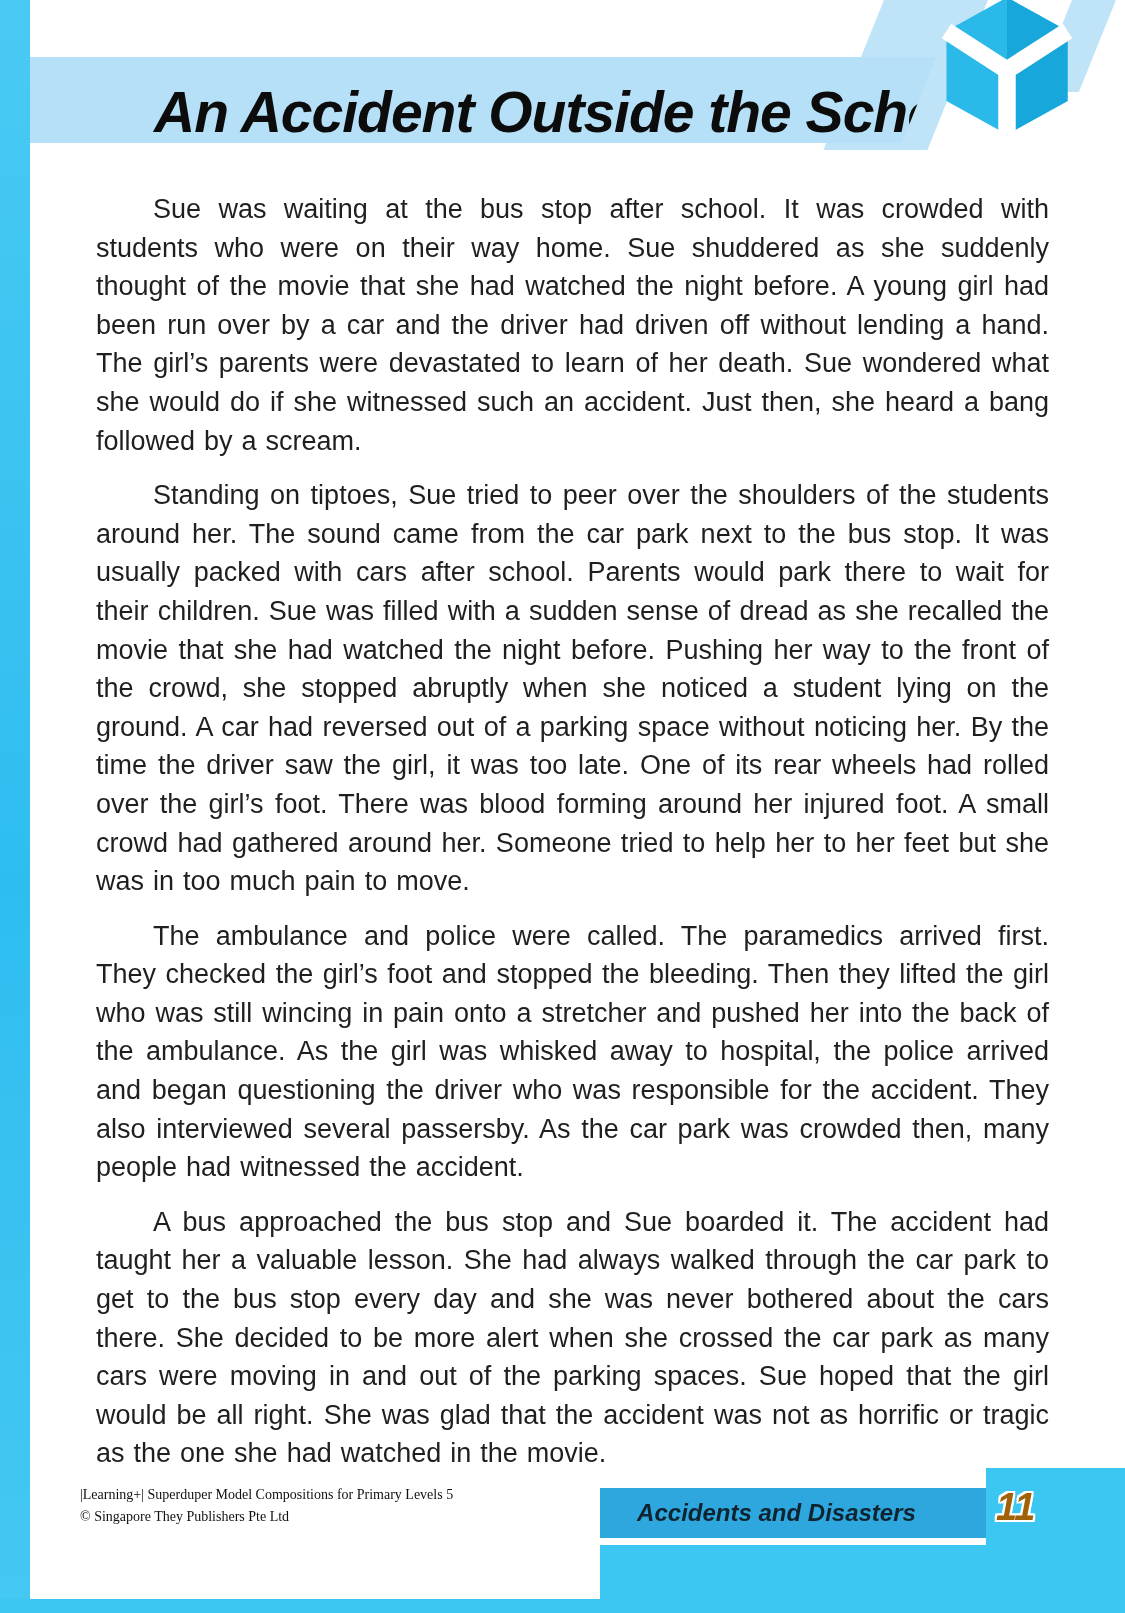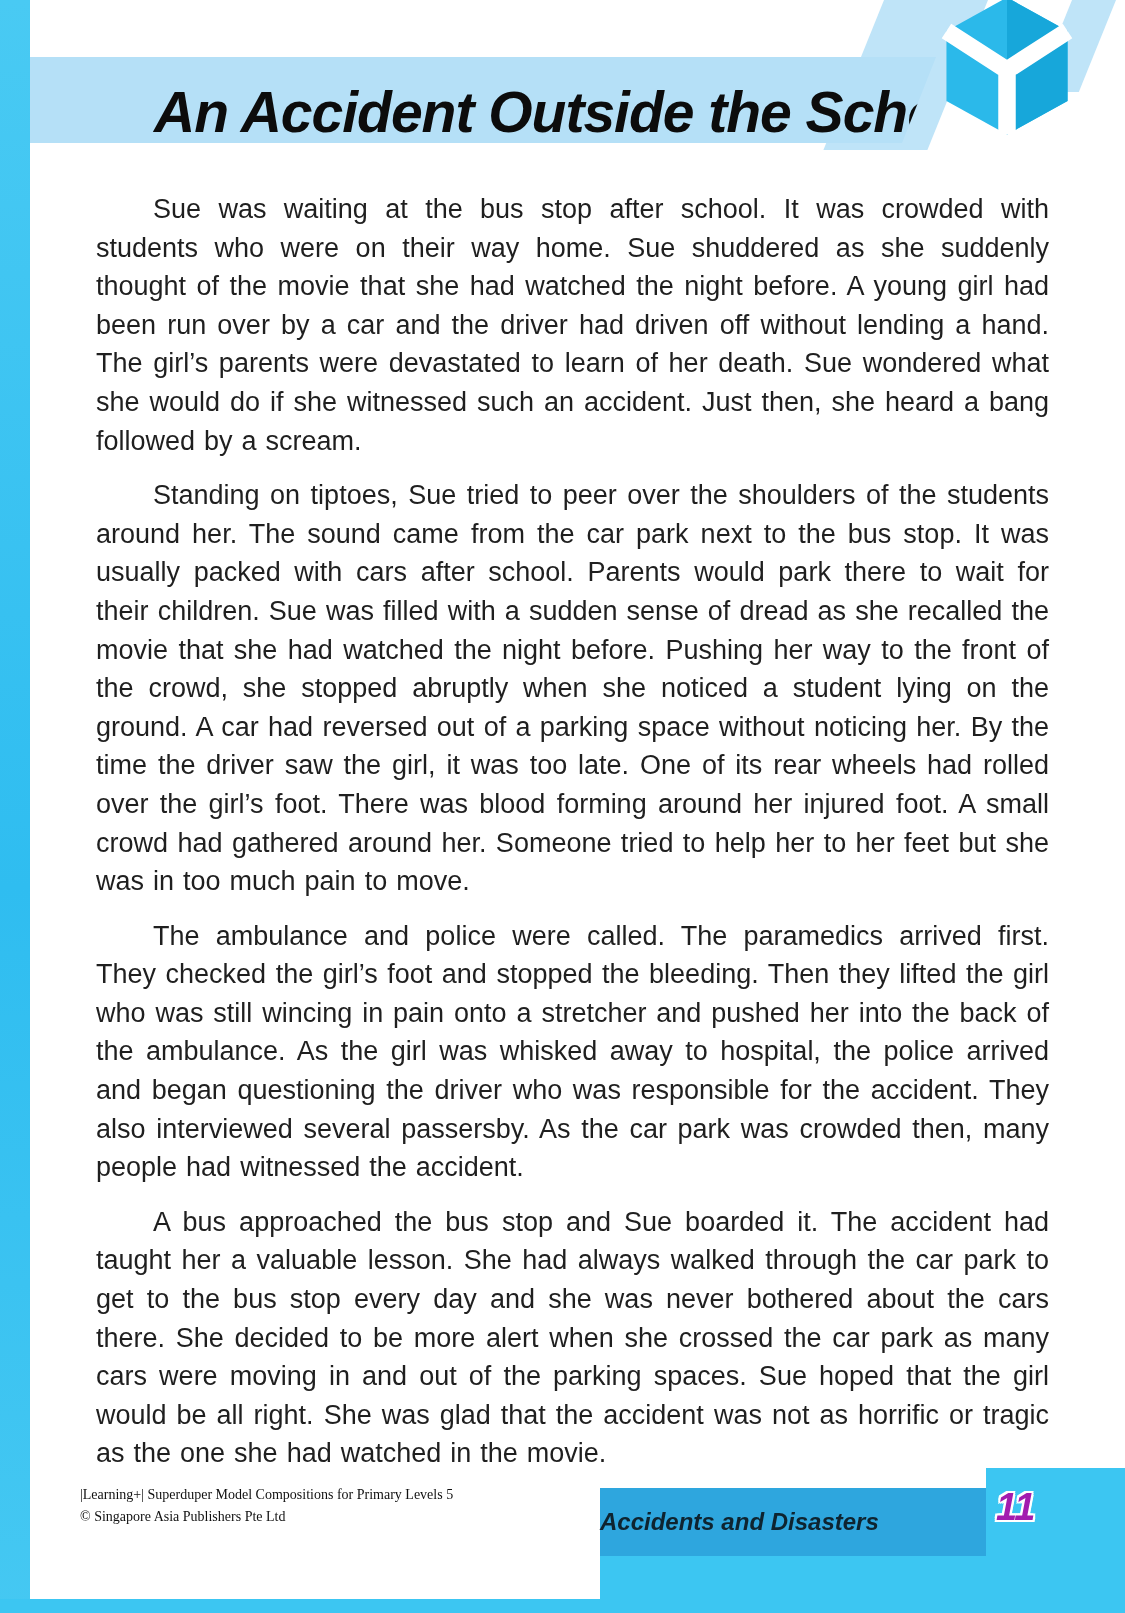--- a/index.html
+++ b/index.html
@@ -25,24 +25,24 @@
   .banner h1{margin:12px;height:86px;line-height:86px;text-align:center;padding-left:112px;
     font-size:57px;font-style:italic;font-weight:bold;letter-spacing:-1px;color:#0c0c0c;
     white-space:nowrap;}
   
   .body-text{position:absolute;left:80px;right:60px;top:174px;text-align:justify;
     font-size:27px;line-height:38.6px;color:#1f1f1f;word-spacing:1.5px;}
   .body-text p{margin:16px;text-indent:57px;}
   
   .footer-left{position:absolute;left:80px;top:1484px;font-family:"Liberation Serif",serif;
     font-size:14px;line-height:1.55;color:#101010;}
-  .footer-bar{position:absolute;left:600px;top:1488px;width:386px;height:68px;background:#2ea6de;
-    display:flex;align-items:center;justify-content:flex-start;padding-right:33px;box-sizing:border-box;}
+  .footer-bar{position:absolute;left:600px;top:1488px;width:386px;height:50px;background:#2ea6de;
+    display:flex;align-items:center;justify-content:center;padding-right:33px;box-sizing:border-box;}
   .footer-bar .chapter{font-size:24px;font-style:italic;font-weight:bold;color:#0e2430;}
-  .pagenum{position:absolute;left:996px;top:1486px;font-size:38px;font-weight:bold;color:#a21caf;
+  .pagenum{position:absolute;left:996px;top:1486px;font-size:38px;font-weight:bold;color:#a16207;
     font-style:italic;
     text-shadow:-2px -2px 0 #fff,2px -2px 0 #fff,-2px 2px 0 #fff,2px 2px 0 #fff,
                 0 2px 0 #fff,0 -2px 0 #fff,2px 0 0 #fff,-2px 0 0 #fff;}
 </style>
 </head>
 <body>
 
 <div class="page">
 
   <div class="strip-left"></div>
@@ -66,21 +66,21 @@
 
   <main class="body-text">
     <p>Sue was waiting at the bus stop after school. It was crowded with students who were on their way home. Sue shuddered as she suddenly thought of the movie that she had watched the night before. A young girl had been run over by a car and the driver had driven off without lending a hand. The girl’s parents were devastated to learn of her death. Sue wondered what she would do if she witnessed such an accident. Just then, she heard a bang followed by a scream.</p>
     <p>Standing on tiptoes, Sue tried to peer over the shoulders of the students around her. The sound came from the car park next to the bus stop. It was usually packed with cars after school. Parents would park there to wait for their children. Sue was filled with a sudden sense of dread as she recalled the movie that she had watched the night before. Pushing her way to the front of the crowd, she stopped abruptly when she noticed a student lying on the ground. A car had reversed out of a parking space without noticing her. By the time the driver saw the girl, it was too late. One of its rear wheels had rolled over the girl’s foot. There was blood forming around her injured foot. A small crowd had gathered around her. Someone tried to help her to her feet but she was in too much pain to move.</p>
     <p>The ambulance and police were called. The paramedics arrived first. They checked the girl’s foot and stopped the bleeding. Then they lifted the girl who was still wincing in pain onto a stretcher and pushed her into the back of the ambulance. As the girl was whisked away to hospital, the police arrived and began questioning the driver who was responsible for the accident. They also interviewed several passersby. As the car park was crowded then, many people had witnessed the accident.</p>
     <p>A bus approached the bus stop and Sue boarded it. The accident had taught her a valuable lesson. She had always walked through the car park to get to the bus stop every day and she was never bothered about the cars there. She decided to be more alert when she crossed the car park as many cars were moving in and out of the parking spaces. Sue hoped that the girl would be all right. She was glad that the accident was not as horrific or tragic as the one she had watched in the movie.</p>
   </main>
 
   <div class="footer-left">
     <div>|Learning+| Superduper Model Compositions for Primary Levels 5</div>
-    <div>© Singapore Asia Publishers Pte Ltd</div>
+    <div>© Singapore They Publishers Pte Ltd</div>
   </div>
 
   <div class="footer-bar">
     <span class="chapter">Accidents and Disasters</span>
   </div>
 
   <span class="pagenum">11</span>
 
 </div>
 

